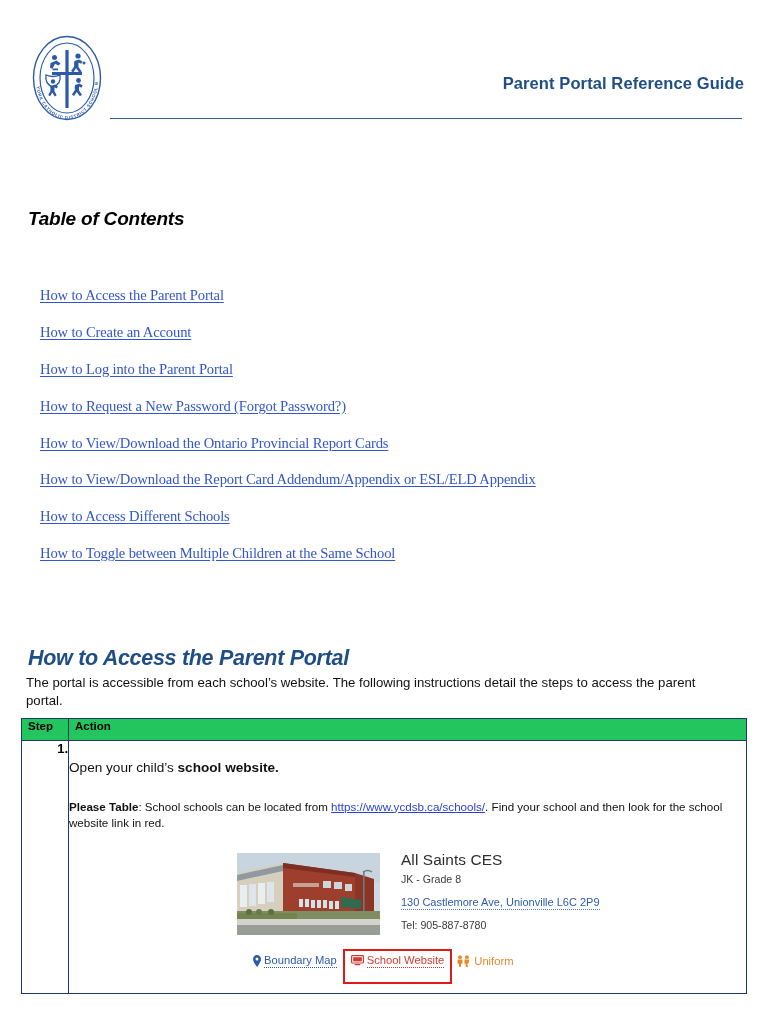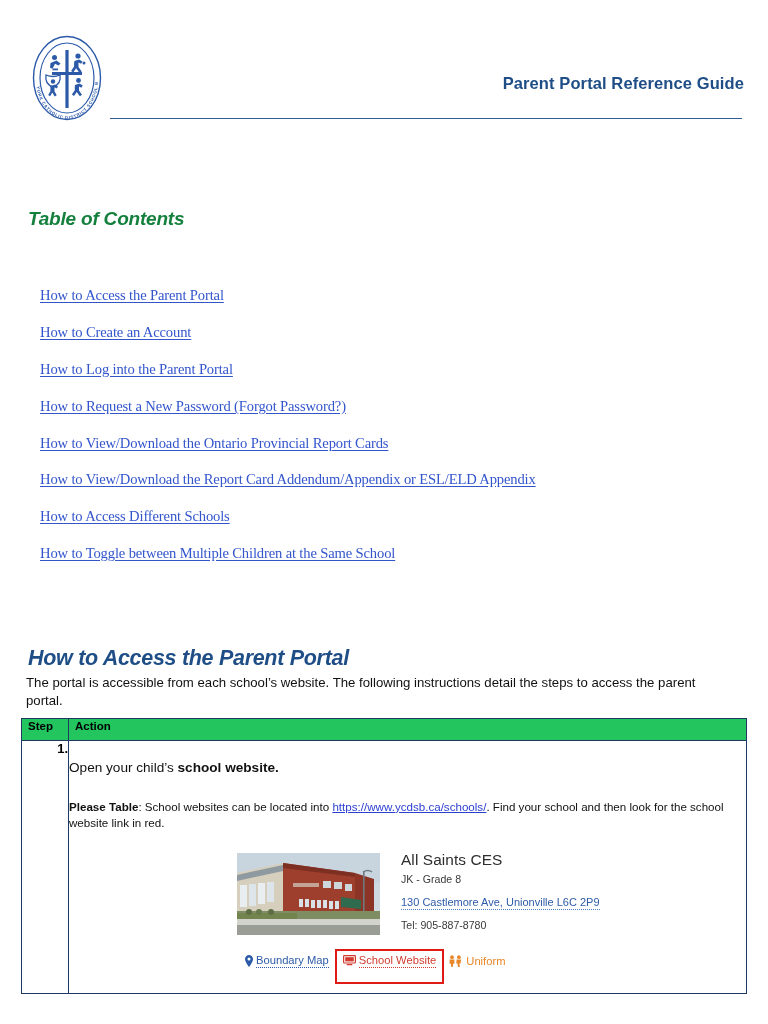--- a/index.html
+++ b/index.html
@@ -53,21 +53,21 @@
   }
 
   
   .toc-heading {
     position: absolute;
     left: 28px;
     top: 208px;
     font-size: 19px;
     font-weight: bold;
     font-style: italic;
-    color: #15803d;
+    color: #000000;
     letter-spacing: -0.2px;
   }
   .toc-list {
     position: absolute;
     left: 40px;
     top: 288px;
     width: 700px;
   }
   .toc-item {
     display: block;
@@ -210,21 +210,21 @@
     text-decoration: none;
   }
   .school-tel {
     font-size: 10.6px;
     color: #3A3A3A;
     margin: 9px 0 0 0;
   }
 
   .school-links {
     position: absolute;
-    left: 8px;
+    left: 16px;
     top: 102px;
     display: flex;
     align-items: center;
     gap: 0;
     font-size: 11.2px;
     white-space: nowrap;
   }
   .sl {
     display: inline-flex;
     align-items: center;
@@ -335,21 +335,21 @@
   <tbody>
     <tr>
       <td class="cell-step">1.</td>
       <td class="cell-action">
 
         <p class="action-line">
           <span>Open your child’s </span><b>school website.</b>
         </p>
 
         <p class="note-line">
-          <b>Please Table</b><span>: School websites can be located into </span><a class="inline-link">https://www.ycdsb.ca/schools/</a><span>.  Find your school and then look for the school website link in red.</span>
+          <b>Please Table</b><span>: School schools can be located from </span><a class="inline-link">https://www.ycdsb.ca/schools/</a><span>.  Find your school and then look for the school website link in red.</span>
         </p>
 
         <div class="school-card">
 
           <div class="school-photo">
             <svg width="143" height="82" viewBox="0 0 143 82">
               <rect x="0" y="0" width="143" height="82" fill="#cfd9e0"></rect>
 
               <rect x="0" y="0" width="143" height="30" fill="#c9d5de"></rect>
 

